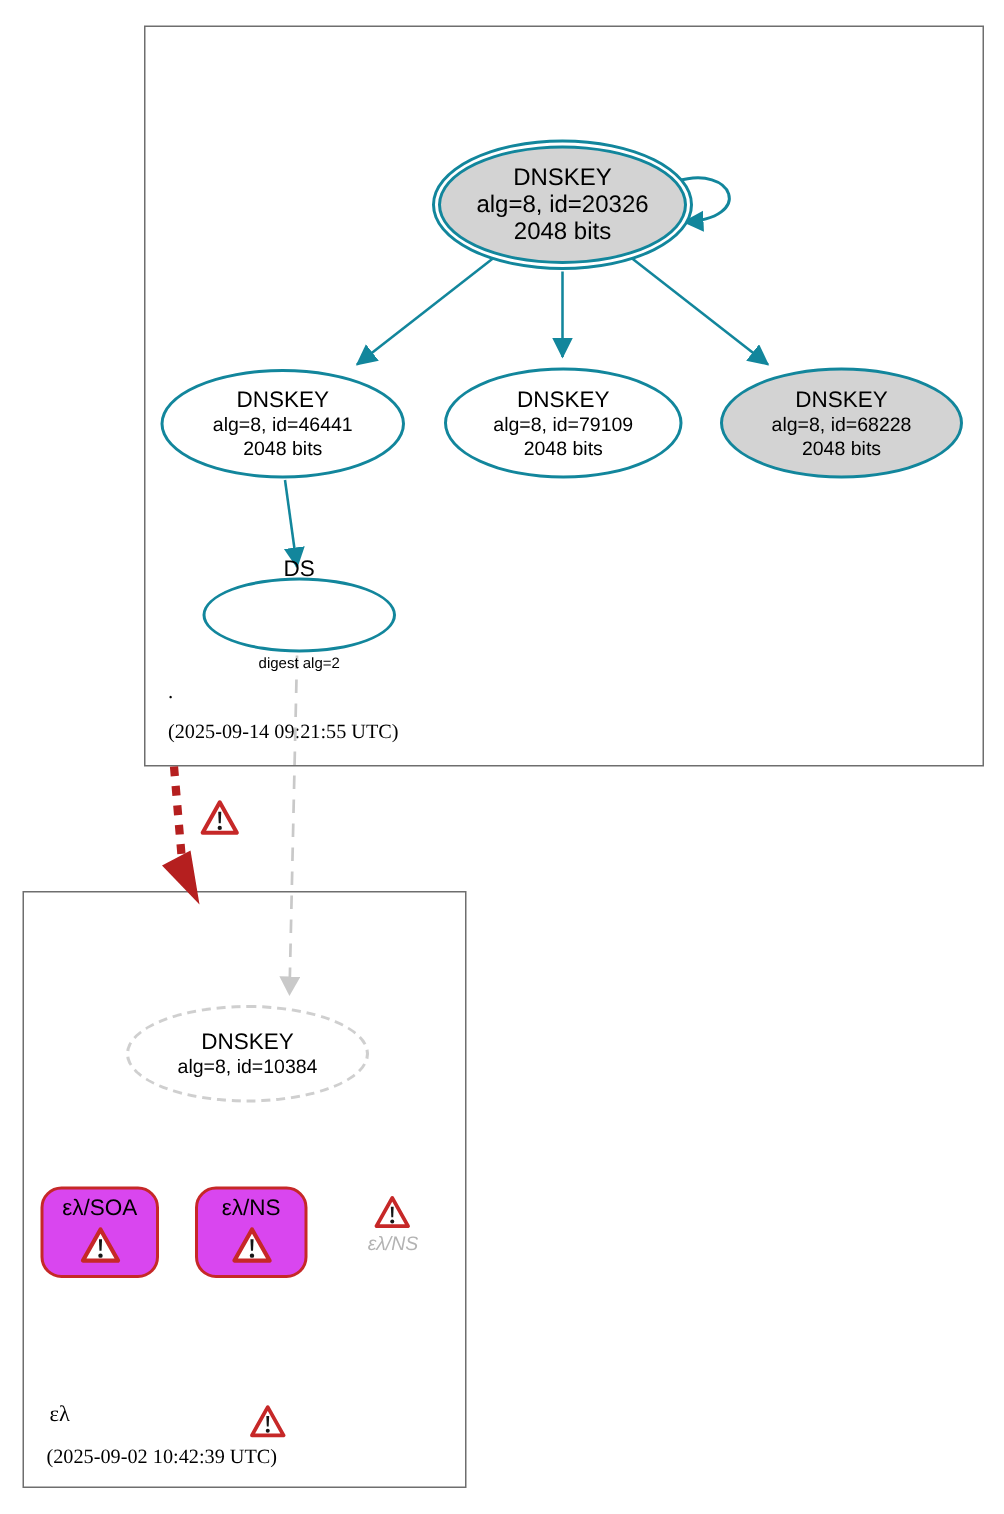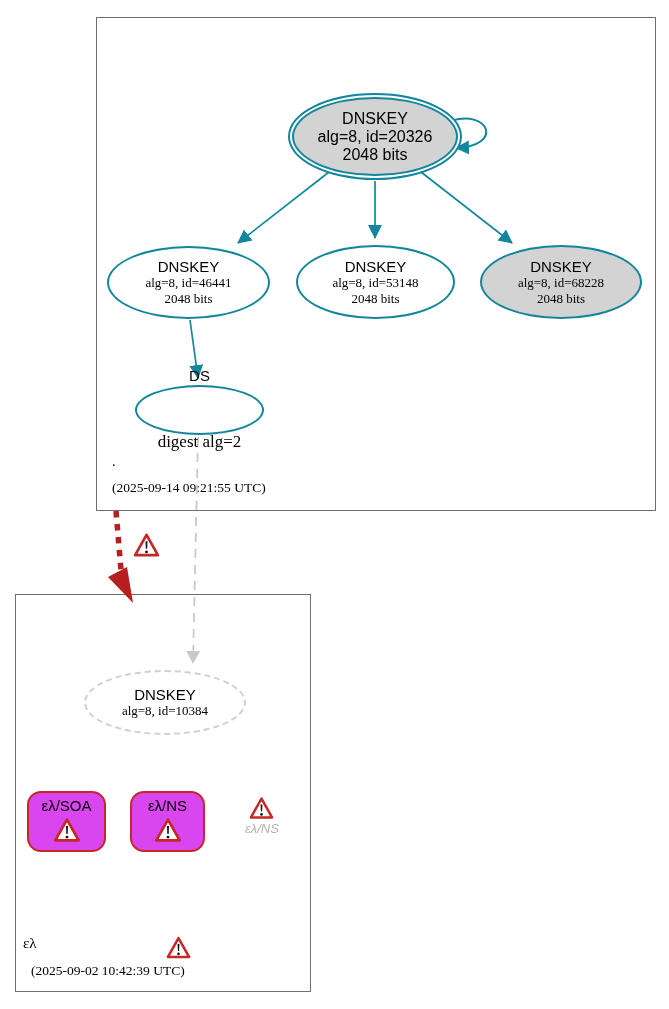--- a/index.html
+++ b/index.html
@@ -3,21 +3,21 @@
 <meta charset="utf-8">
 <style>
   html,body{margin:0;padding:0;background:#fff;}
   .canvas{position:relative;width:669px;height:1009px;background:#fff;overflow:hidden;
           font-family:"Liberation Sans","DejaVu Sans",sans-serif;color:#000;}
   .zbox{position:absolute;border:1px solid #6e6e6e;background:transparent;}
   .edges{position:absolute;left:0;top:0;width:669px;height:1009px;pointer-events:none;}
   .node{position:absolute;border-radius:50%;background:#fff;display:flex;flex-direction:column;
         align-items:center;justify-content:center;text-align:center;box-sizing:border-box;}
   .node .t{font-size:15px;line-height:1.15;}
-  .node .d{font-family:Liberation Serif, serif;font-size:13px;line-height:1.22;}
+  .node .d{font-family:Liberation Sans, sans-serif;font-size:13px;line-height:1.22;}
   .teal2{border:2px solid #12869c;}
   .teal3{border:2.5px solid #12869c;}
   .grayfill{background:#d3d3d3;}
   .dashedell{border:2px dashed #cfcfcf;background:#fff;}
   .dbl-outer{position:absolute;border-radius:50%;border:2px solid #12869c;background:#fff;box-sizing:border-box;}
   .dbl-inner{position:absolute;left:2px;top:2px;right:2px;bottom:2px;border-radius:50%;
              border:2px solid #12869c;background:#d3d3d3;display:flex;flex-direction:column;
              align-items:center;justify-content:center;text-align:center;box-sizing:border-box;}
   .rrbox{position:absolute;border:2.5px solid #c62828;border-radius:14px;background:#d946ef;
          box-sizing:border-box;display:flex;flex-direction:column;align-items:center;
@@ -32,21 +32,21 @@
 </head>
 <body>
 
 <div class="canvas">
 
   <div class="zbox" style="left:96px;top:17px;width:558px;height:492px;">
     <div class="zlabel" style="left:15px;top:436px;">.</div>
     <div class="tstamp" style="left:15px;top:462px;">(2025-09-14 09:21:55 UTC)</div>
   </div>
   <div class="zbox" style="left:15px;top:594px;width:294px;height:396px;">
-    <div class="zlabel sansz" style="left:7px;top:340px;">ελ</div>
+    <div class="zlabel sansz" style="left:17px;top:340px;">ελ</div>
     <div class="tstamp" style="left:15px;top:368px;">(2025-09-02 10:42:39 UTC)</div>
   </div>
 
   <svg class="edges" viewBox="0 0 669 1009">
     <defs>
       <marker id="mT" markerUnits="userSpaceOnUse" markerWidth="18" markerHeight="16" refX="13" refY="7" orient="auto">
         <path d="M0,0 L14,7 L0,14 z" fill="#12869c"></path>
       </marker>
       <marker id="mG" markerUnits="userSpaceOnUse" markerWidth="18" markerHeight="16" refX="11" refY="7" orient="auto">
         <path d="M0,0 L13,7 L0,14 z" fill="#c9c9c9"></path>
@@ -74,33 +74,33 @@
   </div>
 
   <div class="node teal2" style="left:107px;top:246px;width:163px;height:73px;">
     <div class="t">DNSKEY</div>
     <div class="d">alg=8, id=46441</div>
     <div class="d">2048 bits</div>
   </div>
 
   <div class="node teal2" style="left:296px;top:245px;width:159px;height:74px;">
     <div class="t">DNSKEY</div>
-    <div class="d">alg=8, id=53148</div>
+    <div class="d">alg=8, id=79109</div>
     <div class="d">2048 bits</div>
   </div>
 
   <div class="node teal3 grayfill" style="left:480px;top:245px;width:162px;height:74px;">
     <div class="t">DNSKEY</div>
     <div class="d">alg=8, id=68228</div>
     <div class="d">2048 bits</div>
   </div>
 
   <div class="node teal2" style="left:135px;top:385px;width:129px;height:50px;gap:48px;">
     <div class="t">DS</div>
-    <div class="d" style="font-size:17px;">digest alg=2</div>
+    <div class="d" style="font-size:10px;">digest alg=2</div>
   </div>
 
   <svg class="wicon" style="left:133px;top:532px;" width="27" height="26" viewBox="0 0 32 30">
     <path d="M16 3 L29.5 27 L2.5 27 Z" fill="#ffffff" stroke="#c62828" stroke-width="3.2" stroke-linejoin="round"></path>
     <path d="M14.8 10.5 h2.4 l-0.4 9 h-1.6 z" fill="#151515"></path>
     <circle cx="16" cy="23.2" r="1.7" fill="#151515"></circle>
   </svg>
 
   <div class="node dashedell" style="left:84px;top:670px;width:162px;height:65px;">
     <div class="t">DNSKEY</div>

